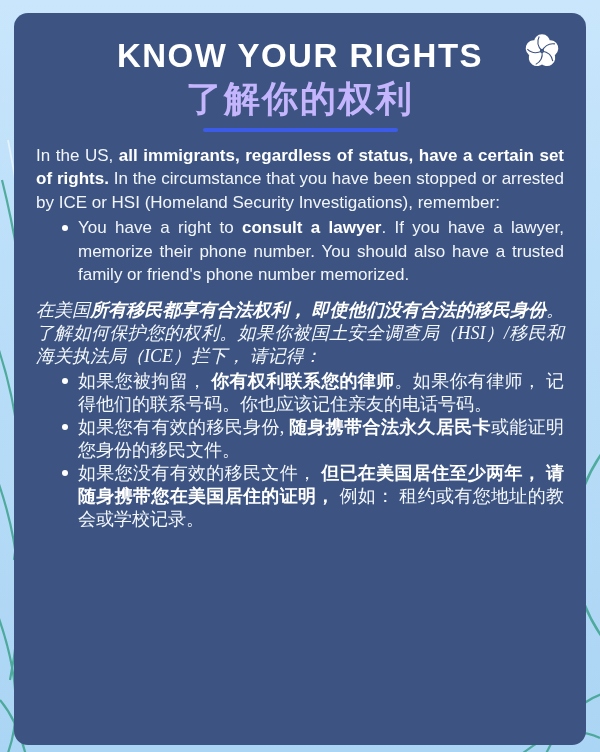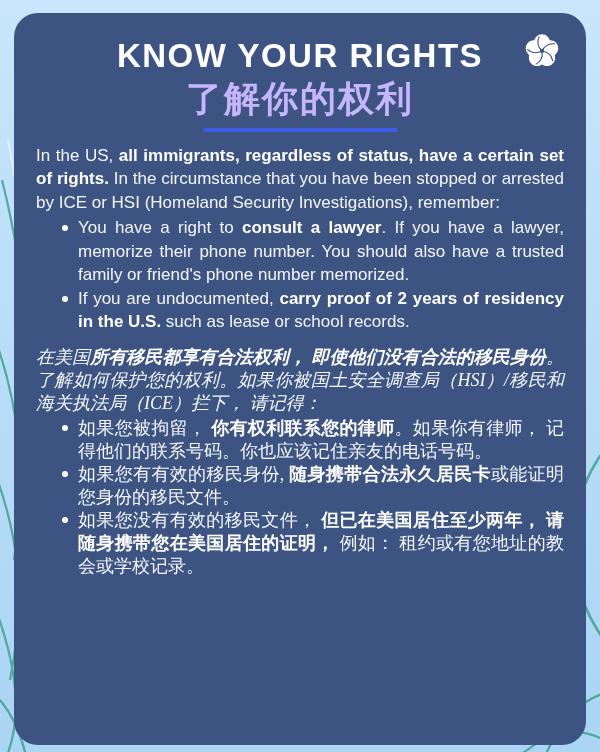--- a/index.html
+++ b/index.html
@@ -4,21 +4,21 @@
 <style>
   html,body{margin:0;padding:0;}
   body{
     width:600px;height:752px;position:relative;overflow:hidden;
     background:linear-gradient(180deg,#c9e6fc 0%,#bcdff9 35%,#abd5f4 100%);
     font-family:"Liberation Sans",sans-serif;
   }
   .decor{position:absolute;inset:0;width:600px;height:752px;}
   .panel{
     position:absolute;left:14px;top:13px;width:572px;height:732px;
-    background:#3d5482;border-radius:24px;box-sizing:border-box;
+    background:#3d5482;border-radius:14px;box-sizing:border-box;
     padding:26px 22px 0 22px;color:#f6f9fd;overflow:hidden;
   }
   .titles{text-align:center;position:relative;}
   h1.title-en{
     margin:0;font-family:"Liberation Sans",sans-serif;
     font-weight:700;font-size:33px;line-height:1;letter-spacing:1.5px;color:#ffffff;
   }
   h2.title-zh{
     margin:12px 0 0 0;font-family:Liberation Mono, monospace;
     font-weight:700;font-size:36px;line-height:1;color:#c4b5fd;letter-spacing:2px;
@@ -80,21 +80,20 @@
       <path d="M20 20 C16 16 14.5 11 17.2 5.5" transform="rotate(216 20 20)"></path>
       <path d="M20 20 C16 16 14.5 11 17.2 5.5" transform="rotate(288 20 20)"></path>
       <circle cx="20" cy="20" r="1.6"></circle>
     </g>
   </svg>
 
   <p class="en intro-en"><span>In the US, </span><span class="b">all immigrants, regardless of status, have a certain set of rights.</span><span> In the circumstance that you have been stopped or arrested by ICE or HSI (Homeland Security Investigations), remember:</span></p>
 
   <ul class="rights en">
     <li><span>You have a right to </span><span class="b">consult a lawyer</span><span>. If you have a lawyer, memorize their phone number. You should also have a trusted family or friend's phone number memorized.</span></li>
-    <li><span>If you are undocumented, </span><span class="b">carry proof of 2 years of residency in the U.S.</span><span> such as lease or school records.</span></li>
   </ul>
 
   <p class="zh intro-zh"><span>在美国</span><span class="b">所有移民都享有合法权利， 即使他们没有合法的移民身份</span><span>。了解如何保护您的权利。如果你被国土安全调查局（HSI）/移民和海关执法局（ICE）拦下， 请记得：</span></p>
 
   <ul class="rights zh">
     <li><span>如果您被拘留， </span><span class="b">你有权利联系您的律师</span><span>。如果你有律师， 记得他们的联系号码。你也应该记住亲友的电话号码。</span></li>
     <li><span>如果您有有效的移民身份, </span><span class="b">随身携带合法永久居民卡</span><span>或能证明您身份的移民文件。</span></li>
     <li><span>如果您没有有效的移民文件， </span><span class="b">但已在美国居住至少两年， 请随身携带您在美国居住的证明，</span><span> 例如： 租约或有您地址的教会或学校记录。</span></li>
   </ul>
 

